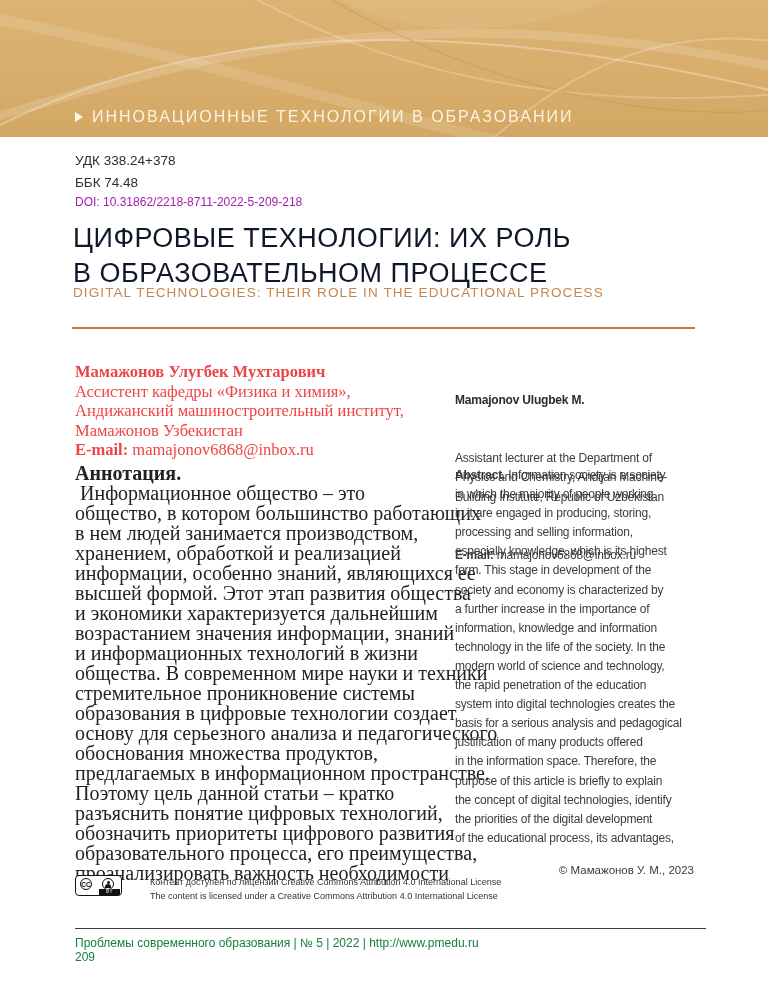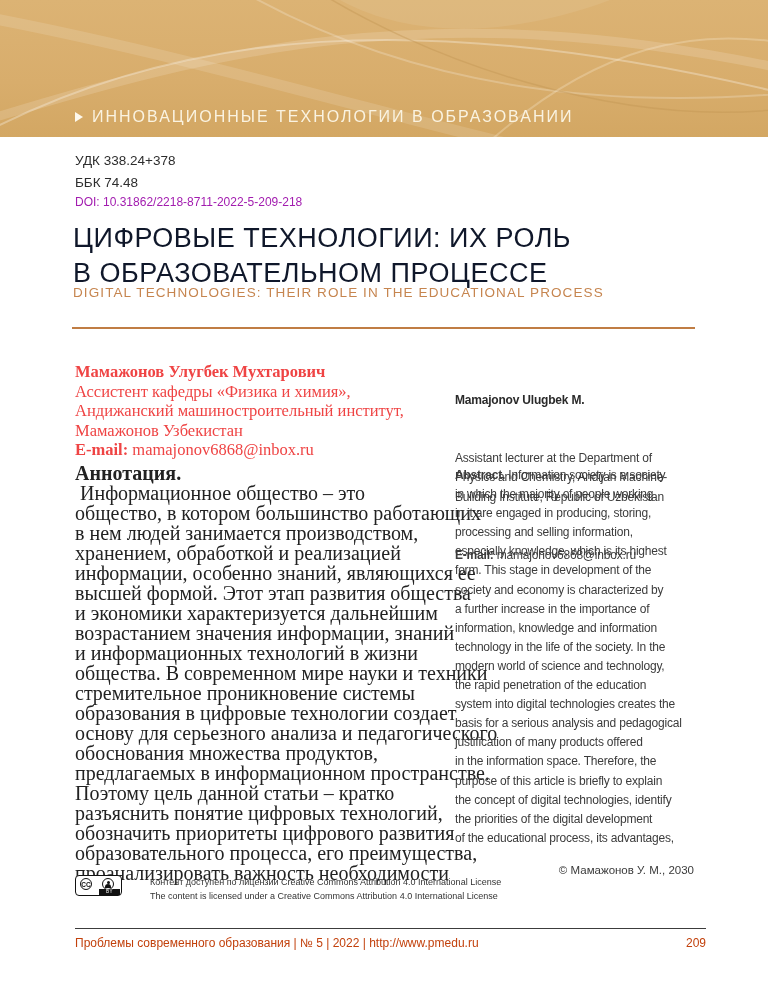--- a/index.html
+++ b/index.html
@@ -116,21 +116,21 @@
   .license-text { font-size:9px; line-height:13.5px; color:#333333; padding-top:1px; }
 
   
   .footer-line {
     position:absolute; left:75px; right:62px; top:928px; height:1px;
     background:#3c3c3c;
   }
   .footer {
     position:absolute; left:75px; right:62px; top:936px;
     display:flex; justify-content:space-between; align-items:baseline;
-    font-size:12px; color:#c2410c;
+    font-size:12px; color:#15803d;flex-direction:column;
   }
   .page-num { font-size:12px; }
 </style>
 </head>
 <body>
 
 <div class="page">
 
   <div class="band">
     <svg class="waves" width="768" height="137" viewBox="0 0 768 137" preserveAspectRatio="none">
@@ -212,21 +212,21 @@
 the rapid penetration of the education
 system into digital technologies creates the
 basis for a serious analysis and pedagogical
 justification of many products offered
 in the information space. Therefore, the
 purpose of this article is briefly to explain
 the concept of digital technologies, identify
 the priorities of the digital development
 of the educational process, its advantages,</span></p>
 
-  <div class="copyright">© Мамажонов У. М., 2030</div>
+  <div class="copyright">© Мамажонов У. М., 2023</div>
 
   <div class="license">
     <div class="cc-badge">
       <span class="cc-circle cc-logo">CC</span>
       <span class="cc-circle person">
           <span class="head"></span>
           <span class="pbody"></span>
         </span>
       <span class="by-strip">BY</span>
     </div>

